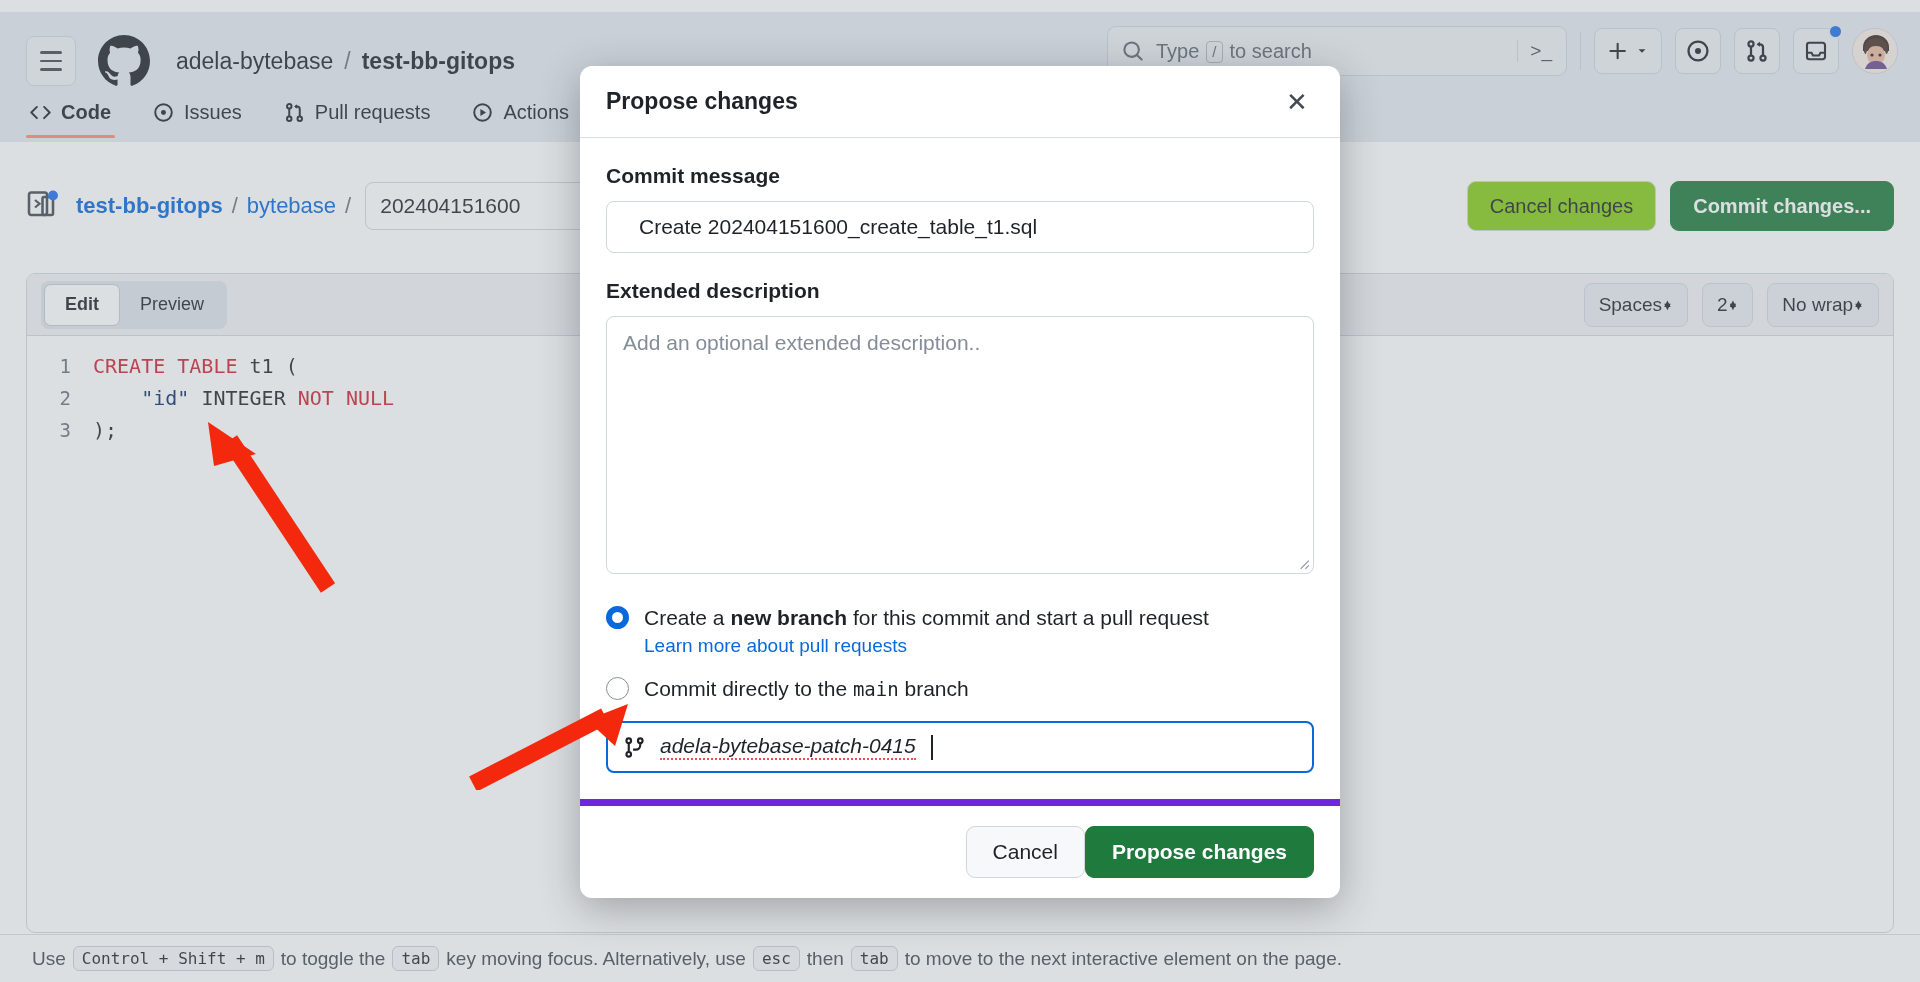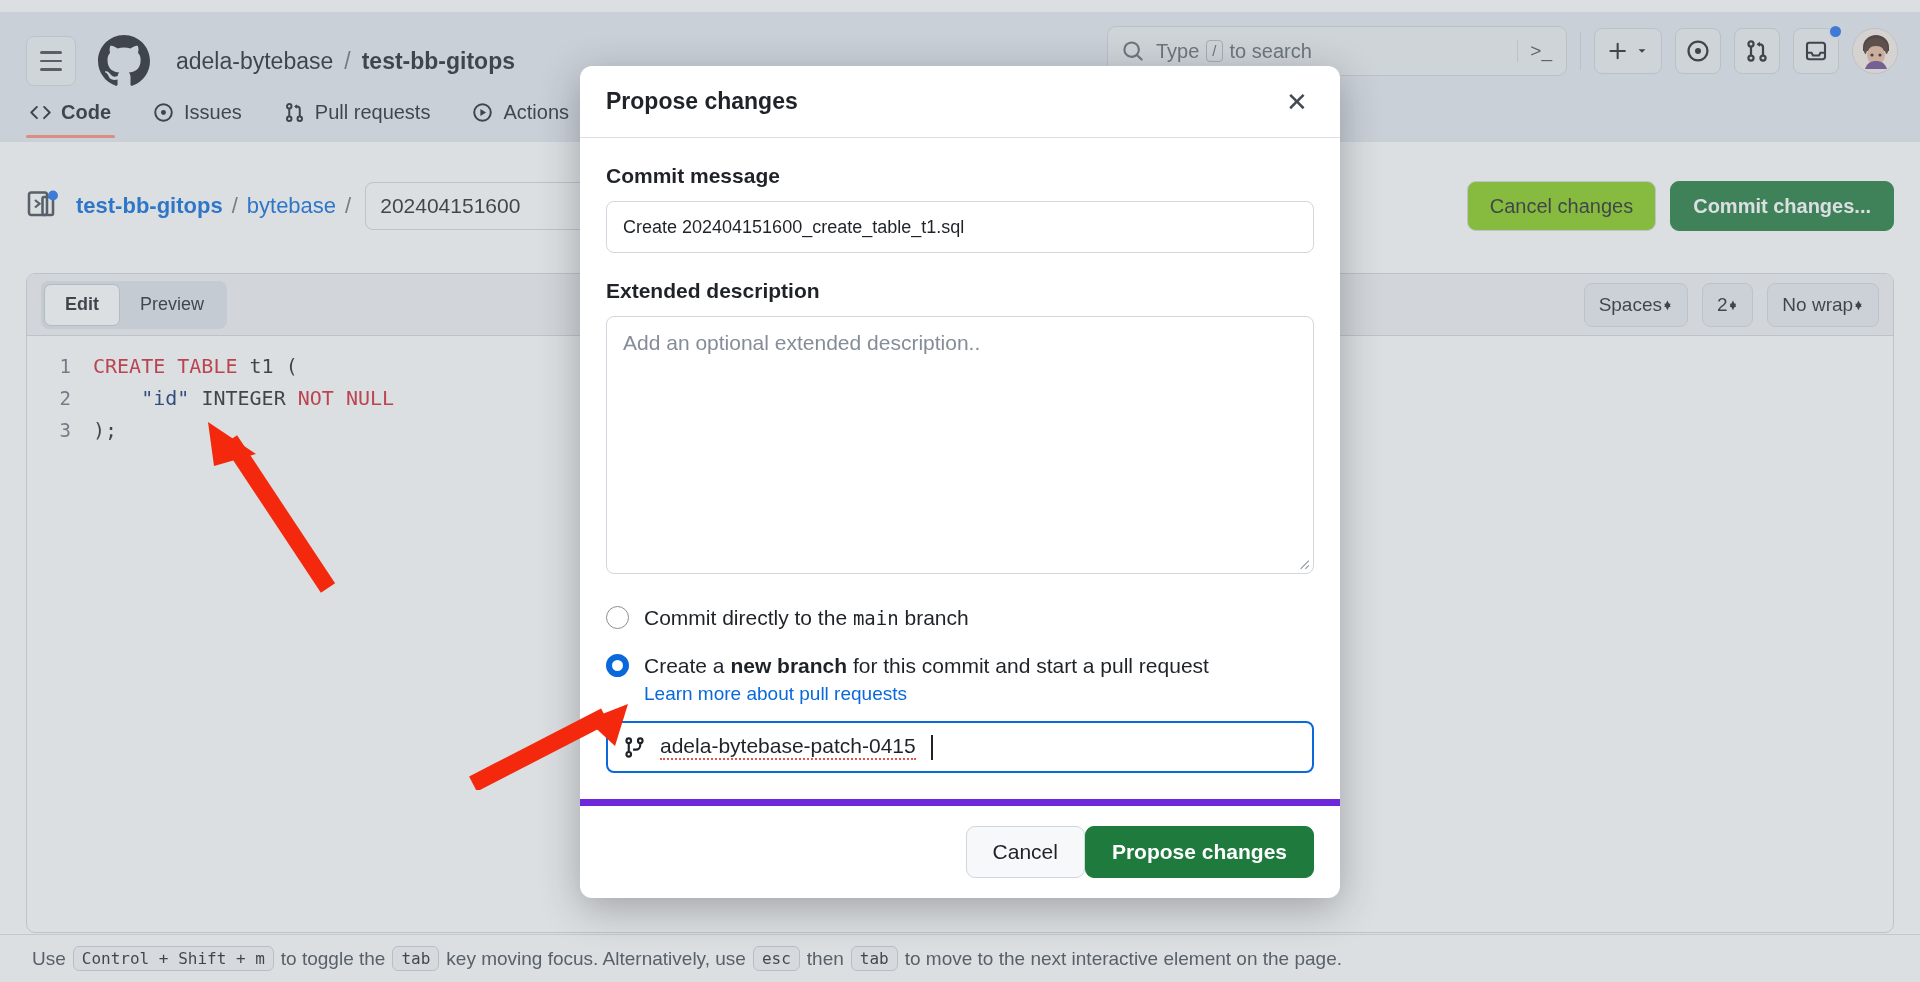--- a/index.html
+++ b/index.html
@@ -38,21 +38,21 @@
 
   .header-right {
     position: absolute; right: 22px; top: 14px;
     display: flex; align-items: center; gap: 13px;
   }
   .search-box {
     width: 460px; height: 50px; border: 1px solid #cdd4db; border-radius: 9px;
     background: #eceff2; display: flex; align-items: center; padding: 0 14px;
     gap: 12px; cursor: text;
   }
-  .search-box .ph { color: #60676e; font-size: 20px; display: flex; align-items: flex-start; gap: 7px; }
+  .search-box .ph { color: #60676e; font-size: 20px; display: flex; align-items: flex-end; gap: 7px; }
   .slash-key {
     border: 1px solid #afb8c1; border-radius: 4px; padding: 0px 5px;
     font-size: 15px; line-height: 20px; color: #60676e;
   }
   .search-box .term { margin-left: auto; color: #4a5056; font-size: 19px; padding-left: 12px; border-left: 1px solid #cdd4db; }
   .hdr-divider { width: 1px; height: 38px; background: #cdd4db; }
   .icon-btn {
     height: 46px; min-width: 46px; border: 1px solid #cdd4db; border-radius: 8px;
     background: #eceff2; display: flex; align-items: center; justify-content: center;
     gap: 6px; padding: 0 10px; cursor: pointer; position: relative;
@@ -169,21 +169,21 @@
   .modal-title { font-size: 23px; font-weight: bold; color: #1f2328; }
   .modal-close {
     margin-left: auto; width: 34px; height: 34px; cursor: pointer;
     display: flex; align-items: center; justify-content: center;
     color: #424a53; font-size: 26px; line-height: 1;
   }
   .modal-body { padding: 26px 26px 0 26px; }
   .field-label { font-size: 21px; font-weight: bold; color: #1f2328; margin-bottom: 13px; }
   .text-input {
     width: 100%; height: 52px; border: 1px solid #d0d7de; border-radius: 8px;
-    padding: 0 16px; font-size: 18px; color: #1f2328; font-family: inherit;
+    padding: 0 32px; font-size: 21px; color: #1f2328; font-family: inherit;
     display: flex; align-items: center; background: #fff;
   }
   .spacer-20 { height: 26px; }
   .textarea-box {
     width: 100%; height: 258px; border: 1px solid #d0d7de; border-radius: 8px;
     padding: 14px 16px; font-size: 21px; color: #848d97; background: #fff;
     position: relative;
   }
   .ta-grip {
     position: absolute; right: 3px; bottom: 3px; width: 14px; height: 14px;
@@ -197,21 +197,21 @@
   .radio.checked {
     border: 6px solid #0969da; background: #fff;
   }
   .radio-label { font-size: 21px; color: #1f2328; line-height: 31px; }
   .radio-label .mono { font-family: "DejaVu Sans Mono", monospace; font-size: 19px; }
   .radio-label b { font-weight: bold; }
   .sub-link { display: block; font-size: 19px; color: #0969da; text-decoration: none; margin-top: 2px; }
   .branch-input {
     margin-top: 14px; margin-left: 0; width: 100%; height: 52px;
     border: 2px solid #0969da; border-radius: 8px; background: #fff;
-    display: flex; align-items: center; gap: 14px; padding: 0 15px;
+    display: flex; align-items: center; gap: 14px; padding: 0 15px; font-style: italic;
   }
   .branch-val {
     font-size: 21px; color: #1f2328;
     border-bottom: 2px dotted #e5534b;
     position: relative;
   }
   .caret {
     display: inline-block; width: 2px; height: 25px; background: #1f2328;
     vertical-align: middle; margin-left: 1px;
   }
@@ -445,33 +445,33 @@
       <div class="field-label">Extended description</div>
       <div class="textarea-box">
         <span>Add an optional extended description..</span>
         <svg class="ta-grip" viewBox="0 0 12 12">
           <path stroke="#8c959f" stroke-width="1" d="M11 4 4 11M11 8l-3 3"></path>
         </svg>
       </div>
 
       <div class="radio-group">
         <div class="radio-row">
-          <div class="radio"></div>
-          <div class="radio-label">
-            <span>Commit directly to the </span><span class="mono">main</span><span> branch</span>
-          </div>
-        </div>
-
-        <div class="radio-row">
           <div class="radio checked"></div>
           <div>
             <div class="radio-label">
               <span>Create a </span><b>new branch</b><span> for this commit and start a pull request</span>
             </div>
             <a href="#" class="sub-link">Learn more about pull requests</a>
+          </div>
+        </div>
+
+        <div class="radio-row">
+          <div class="radio"></div>
+          <div class="radio-label">
+            <span>Commit directly to the </span><span class="mono">main</span><span> branch</span>
           </div>
         </div>
 
         <div class="branch-input">
           <svg width="23" height="23" viewBox="0 0 16 16">
             <g fill="none" stroke="#1f2328" stroke-width="1.5">
               <circle cx="4" cy="3.3" r="1.6"></circle>
                 <circle cx="4" cy="12.7" r="1.6"></circle>
                 <circle cx="12" cy="3.3" r="1.6"></circle>
               <path d="M4 5v6"></path>

